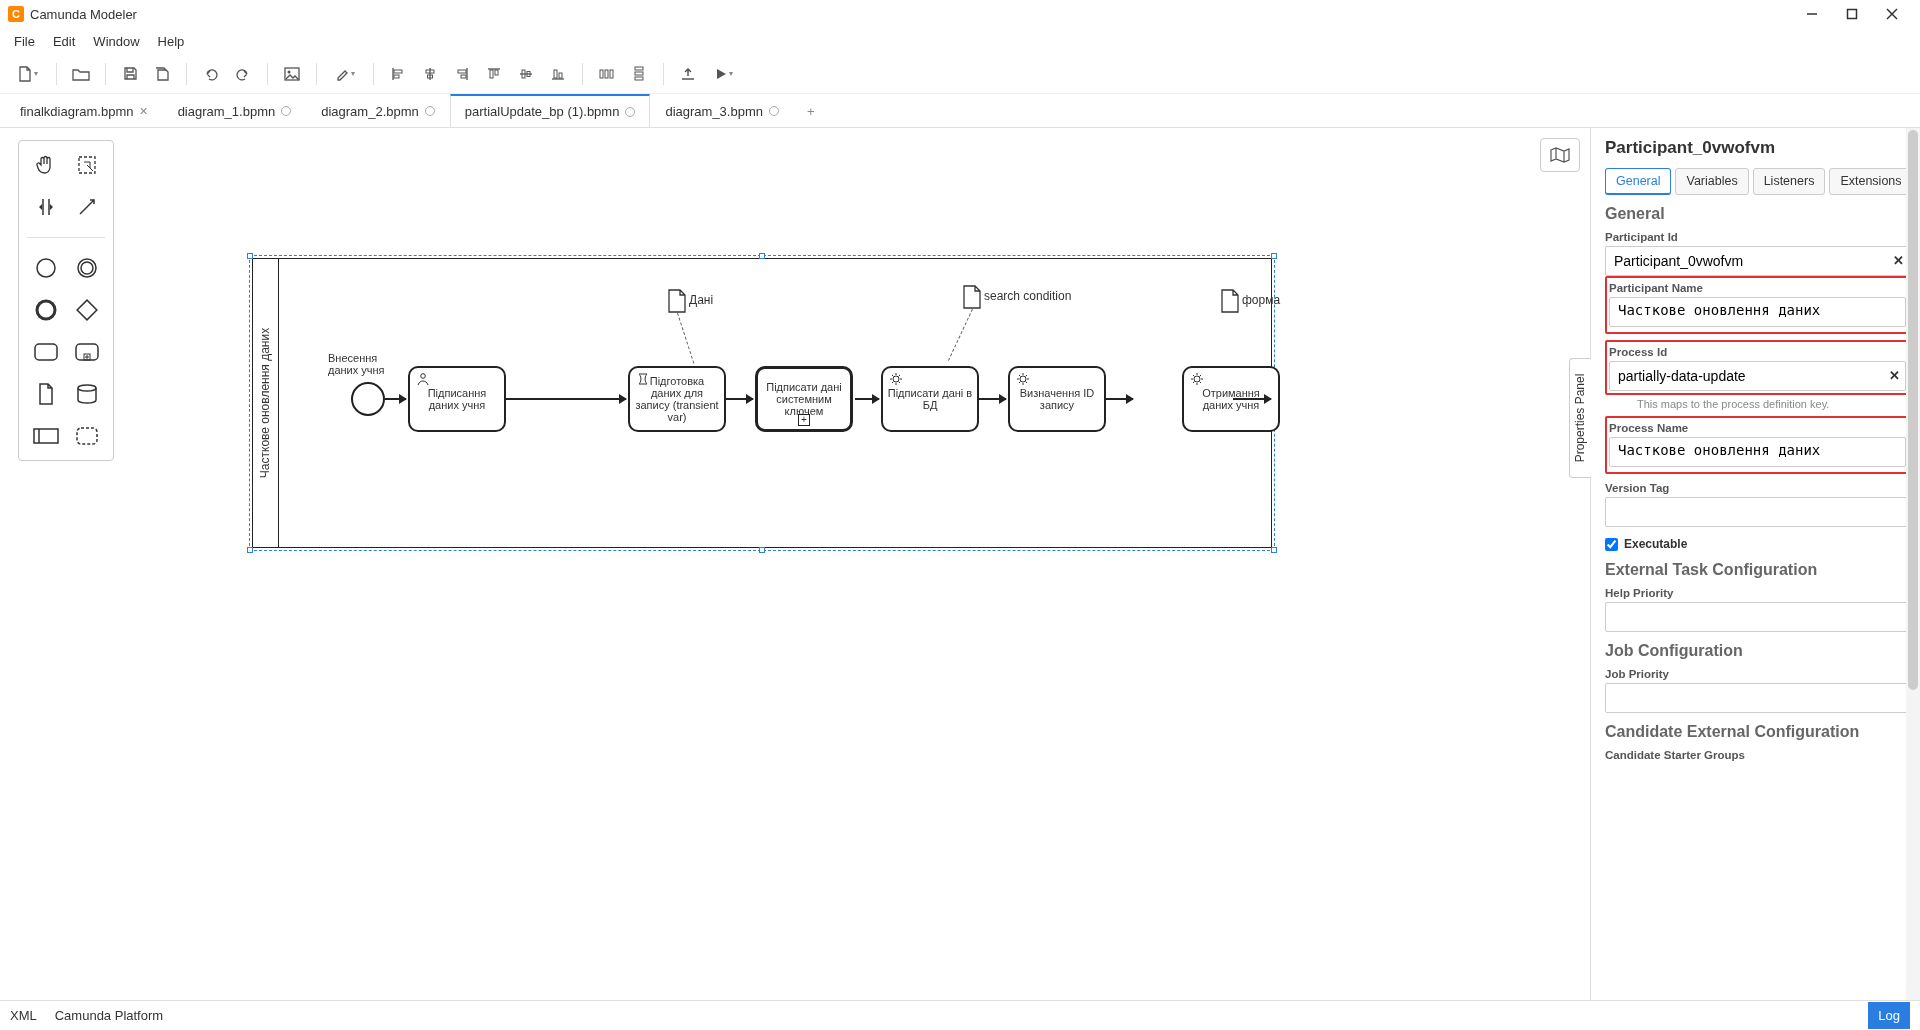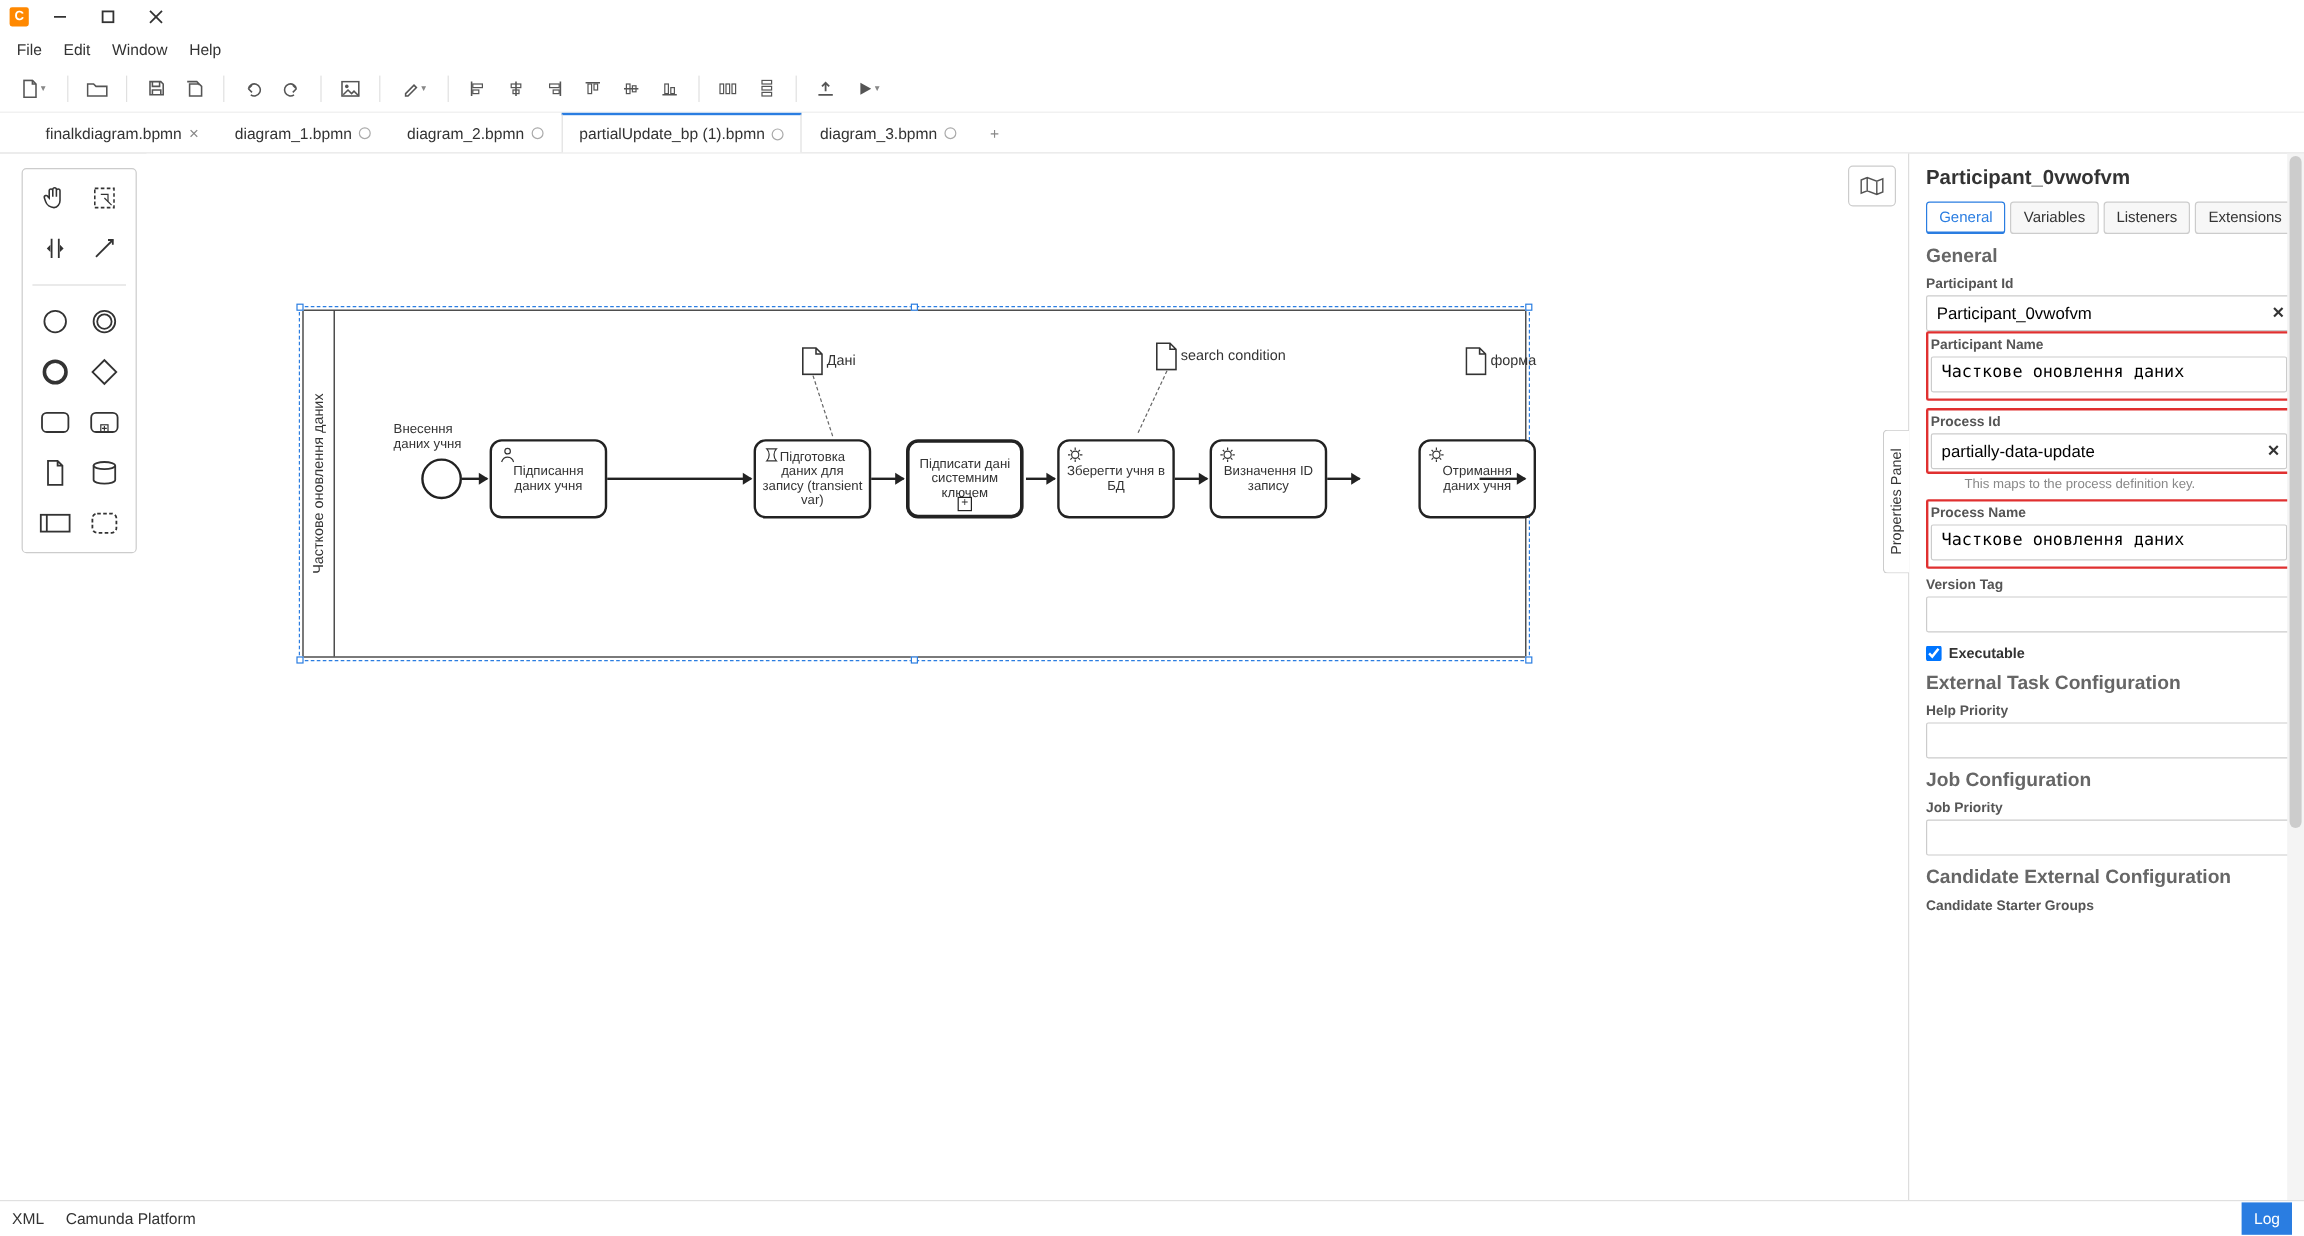--- a/index.html
+++ b/index.html
@@ -8,21 +8,21 @@
 .titlebar .app-icon { width: 16px; height: 16px; background: #ff8800; border-radius: 2px; display: flex; align-items: center; justify-content: center; color: #fff; font-size: 11px; font-weight: bold; margin-right: 6px;}
 .titlebar .title { font-size: 13px; flex: 1; }
 .win-btn { width: 40px; height: 28px; display: flex; align-items: center; justify-content: center; cursor: pointer; }
 .menubar { display: flex; gap: 2px; height: 26px; align-items: center; padding: 0 6px; }
 .menubar .item { padding: 4px 8px; cursor: pointer; }
 .toolbar { display: flex; align-items: center; height: 40px; padding: 0 10px; border-bottom: 1px solid #eee; gap: 4px; }
 .tbtn { width: 28px; height: 28px; display: flex; align-items: center; justify-content: center; cursor: pointer; color: #555; border-radius: 3px; }
 .tbtn.caret::after { content:"▾"; font-size:8px; margin-left:2px; color:#888; }
 .tbtn.wide { width: 36px; }
 .tdiv { width: 1px; height: 22px; background: #e0e0e0; margin: 0 6px; }
-.tabs { display: flex; height: 34px; border-bottom: 1px solid #e0e0e0; padding-left: 23px; align-items: stretch; }
+.tabs { display: flex; height: 34px; border-bottom: 1px solid #e0e0e0; padding-left: 5px; align-items: stretch; }
 .tab { display: flex; align-items: center; padding: 0 14px; border: 1px solid transparent; border-bottom: none; cursor: pointer; gap: 6px; font-size: 13px; color:#333; }
 .tab.active { border-top: 2px solid #2a7de1; border-left: 1px solid #e0e0e0; border-right: 1px solid #e0e0e0; background: #fff; }
 .tab .close { color:#888; font-size:14px; }
 .tab .dirty { width:10px; height:10px; border:1px solid #aaa; border-radius:50%; }
 .tab.add { padding: 0 12px; color:#888; }
 .workspace { display: flex; height: calc(100vh - 28px - 26px - 40px - 34px - 30px); position: relative; }
 .palette { width: 96px; border: 1px solid #ccc; border-radius: 4px; margin: 12px 8px 0 18px; padding: 10px 6px; display: flex; flex-direction: column; gap: 14px; align-self: flex-start; }
 .prow { display: flex; justify-content: space-around; }
 .picon { width: 28px; height: 28px; display: flex; align-items: center; justify-content: center; cursor: pointer; }
 .pdivider { height:1px; background:#ddd; margin: 2px 2px; }
@@ -66,20 +66,21 @@
 .statusbar .log { margin-left:auto; background:#2a7de1; color:#fff; padding:6px 10px; cursor:pointer; }
 svg { display:block; }
 .scrollbar-v { position:absolute; right:0; top:0; bottom:0; width:14px; background:#f4f4f4; }
 .scrollbar-v .thumb{ position:absolute; left:2px; right:2px; top:2px; height:560px; background:#ccc; border-radius:6px; }
 </style>
 </head>
 <body>
 
 <div class="titlebar">
   <div class="app-icon">C</div>
+  <div class="title">Camunda Modeler</div>
   <div class="win-btn">
       <svg width="12" height="12">
         <line x1="1" y1="6" x2="11" y2="6" stroke="#333" stroke-width="1.5"></line>
       </svg>
     </div>
   <div class="win-btn">
       <svg width="12" height="12">
         <rect x="1.5" y="1.5" width="9" height="9" fill="none" stroke="#333" stroke-width="1.5"></rect>
       </svg>
     </div>
@@ -387,21 +388,21 @@
       <div class="task thick" style="left:502px; top:107px;">
         <span>Підписати дані системним ключем</span>
         <div class="sub">+</div>
       </div>
 
       <div class="task" style="left:628px; top:107px;">
         <svg class="marker" viewBox="0 0 14 14">
             <circle cx="7" cy="7" r="3" fill="none" stroke="#333"></circle>
             <path d="M7 1v2M7 11v2M1 7h2M11 7h2M3 3l1.4 1.4M9.6 9.6L11 11M11 3L9.6 4.4M4.4 9.6L3 11" stroke="#333"></path>
           </svg>
-        <span>Зберегти учня в БД</span>
+        <span>Підписати дані в БД</span>
       </div>
 
       <div class="task" style="left:755px; top:107px;">
         <svg class="marker" viewBox="0 0 14 14">
             <circle cx="7" cy="7" r="3" fill="none" stroke="#333"></circle>
             <path d="M7 1v2M7 11v2M1 7h2M11 7h2M3 3l1.4 1.4M9.6 9.6L11 11M11 3L9.6 4.4M4.4 9.6L3 11" stroke="#333"></path>
           </svg>
         <span>Визначення ID запису</span>
       </div>
 

